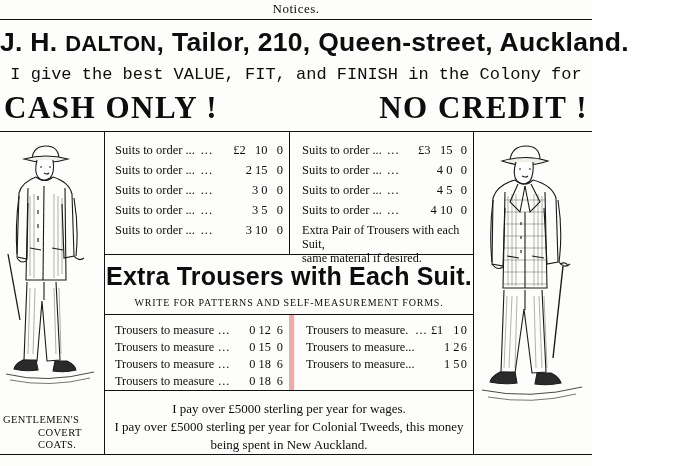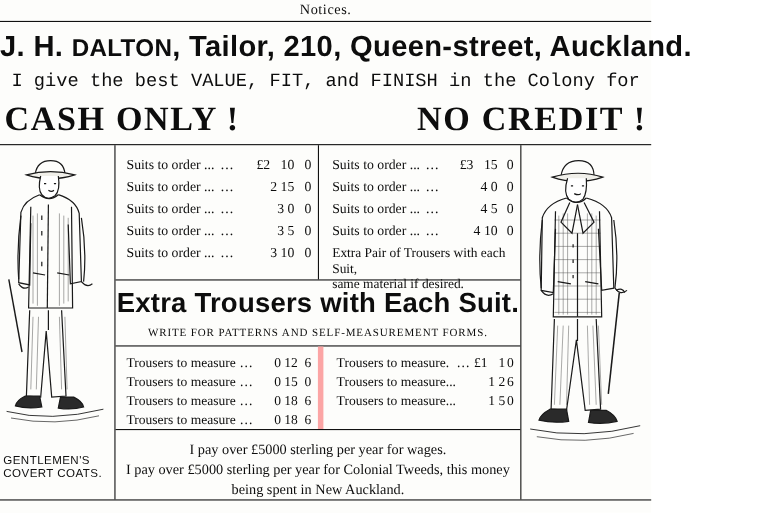--- a/index.html
+++ b/index.html
@@ -189,28 +189,28 @@
     text-align: center;
     font-size: 13px;
     line-height: 1.38;
     padding-top: 9px;
     font-family: "Liberation Serif", serif;
   }
 
   
   .fig-caption {
     position: absolute;
-    bottom: 16px;
+    bottom: 2px;
     left: 3px;
     font-size: 10.5px;
     letter-spacing: 0.4px;
     line-height: 1.2;
-    font-family: Liberation Sans, sans-serif;
-  }
-  .fig-caption .l2 { display:block; }
+    font-family: Liberation Serif, serif;
+  }
+  .fig-caption .l2 { display:block;margin-left:35px; }
 
   svg.figure {
     position: absolute;
     top: 4px;
     left: 0;
   }
 </style>
 </head>
 <body>
 

